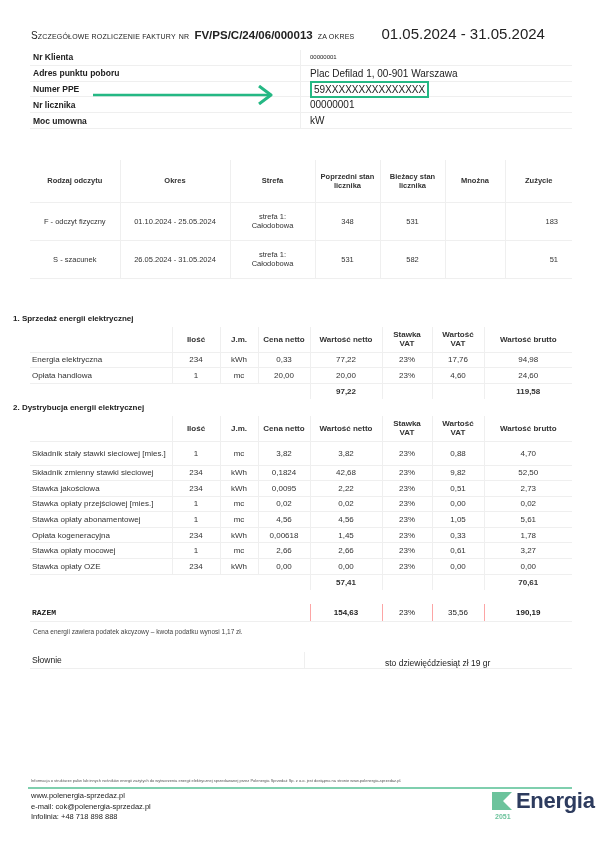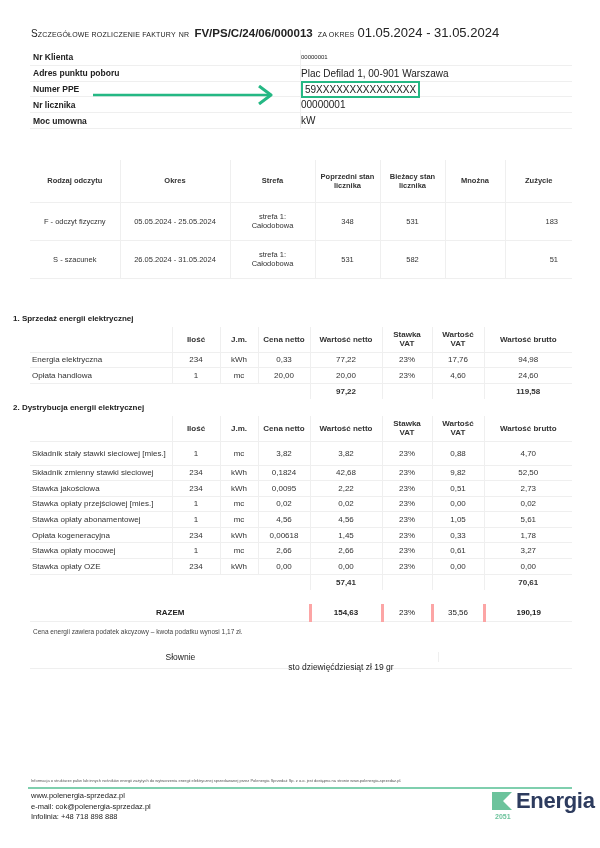--- a/index.html
+++ b/index.html
@@ -4,27 +4,27 @@
 <style>
   * { box-sizing: border-box; margin: 0; padding: 0; }
   html, body { width: 600px; height: 848px; background: #fff; }
   body { font-family: "Liberation Sans", "DejaVu Sans", sans-serif; color: #1a1a1a; position: relative; overflow: hidden; }
   .page { position: absolute; left: 0; top: 0; width: 600px; height: 848px; }
 
   .title { position: absolute; left: 31px; top: 25px; font-size: 11px; white-space: nowrap; color: #222; }
   .title .sc { font-size: 7px; letter-spacing: 0.2px; text-transform: uppercase; }
   .title .sc-first { font-size: 10px; }
   .title .inv { font-size: 11.5px; font-weight: bold; margin: 0 2px; }
-  .title .per { font-size: 13px; }
+  .title .per { font-size: 15px; margin-left: 24px; }
 
   
   .info { position: absolute; left: 30px; top: 50px; width: 542px; }
   .info-row { display: flex; height: 15.8px; border-bottom: 1px solid #efefef; align-items: center; }
   .info-row .lbl { width: 270px; font-size: 8.5px; font-weight: bold; padding-left: 3px; color: #222; }
-  .info-row .val { font-size: 10px; padding-left: 0; border-left: 1px solid #efefef; height: 100%; display: flex; align-items: center; color: #222; }
+  .info-row .val { font-size: 10px; padding-left: 9px; border-left: 1px solid #efefef; height: 100%; display: flex; align-items: center; color: #222; }
   .info-row .val.small { font-size: 6px; }
   .ppe-box { border: 2px solid #25b884; padding: 0 2px; line-height: 13px; }
   .arrow { position: absolute; left: 93px; top: 85px; }
 
   
   .readings { position: absolute; left: 30px; top: 160px; width: 542px; border-collapse: collapse; font-size: 7.5px; color: #333; }
   .readings th { font-weight: bold; height: 42px; text-align: center; border-right: 1px solid #efefef; border-bottom: 1px solid #efefef; line-height: 9px; }
   .readings td { height: 38px; text-align: center; border-right: 1px solid #efefef; border-bottom: 1px solid #efefef; line-height: 9px; }
   .readings th:last-child, .readings td:last-child { border-right: none; }
 
@@ -33,26 +33,26 @@
   .cost { position: absolute; left: 30px; width: 542px; border-collapse: collapse; font-size: 8px; color: #333; table-layout: fixed; }
   .cost th { font-weight: bold; line-height: 9px; height: 25px; border-left: 1px solid #efefef; border-bottom: 1px solid #efefef; }
   .cost th:first-child { border-left: none; }
   .cost td { text-align: center; height: 15.6px; border-left: 1px solid #efefef; border-bottom: 1px solid #efefef; line-height: 9px; }
   .cost td:first-child { text-align: left; border-left: none; padding-left: 2px; }
   .cost tr.tall td { height: 24px; margin-top: 20px; }
   .cost tr.sum td { font-weight: bold; border-bottom: none; }
   .cost tr.sum td.empty { border-left: none; }
 
   .razem { position: absolute; left: 30px; top: 604px; width: 542px; border-collapse: collapse; font-size: 8px; table-layout: fixed; color: #222; }
-  .razem td { height: 17px; text-align: center; border-left: 3px solid #fca5a5; border-bottom: 1px solid #efefef; }
-  .razem td:first-child { text-align: center; border-left: none; padding-left: 2px; font-weight: bold; }
+  .razem td { height: 17px; text-align: center; border-left: 1px solid #fca5a5; border-bottom: 1px solid #efefef; }
+  .razem td:first-child { text-align: left; border-left: none; padding-left: 2px; font-weight: bold; font-family: Liberation Mono, monospace; }
   .razem td.b { font-weight: bold; }
 
   .note { position: absolute; left: 33px; top: 628px; font-size: 6.5px; color: #444; }
-  .slownie { position: absolute; left: 30px; top: 652px; width: 542px; height: 17px; display: flex; align-items: center; border-bottom: 1px solid #efefef; font-size: 8.5px; color: #222; flex-direction: column; }
+  .slownie { position: absolute; left: 30px; top: 652px; width: 542px; height: 17px; display: flex; align-items: flex-end; border-bottom: 1px solid #efefef; font-size: 8.5px; color: #222; }
   .slownie .l { width: 275px; padding-left: 2px; border-right: 1px solid #efefef; height: 100%; display: flex; align-items: center; }
   .slownie .r { padding-left: 80px; }
 
   .footer-info { position: absolute; left: 31px; top: 778px; font-size: 4px; color: #555; white-space: nowrap; }
   .footer-line { position: absolute; left: 28px; top: 787px; width: 544px; height: 1.5px; background: #7fcfae; }
   .contact { position: absolute; left: 31px; top: 791px; font-size: 7.5px; font-weight: normal; color: #222; line-height: 10.5px; }
 
   .logo { position: absolute; left: 492px; top: 792px; width: 115px; height: 40px; }
   .logo-mark { position: absolute; left: 0; top: 0; width: 20px; height: 18px; }
   .logo-text { position: absolute; left: 24px; top: -4px; font-size: 22px; font-weight: bold; color: #2d3b5e; letter-spacing: -0.3px; }
@@ -118,21 +118,21 @@
         <th>Strefa</th>
         <th>Poprzedni stan licznika</th>
         <th>Bieżacy stan licznika</th>
         <th>Mnożna</th>
         <th>Zużycie</th>
       </tr>
     </thead>
     <tbody>
       <tr>
         <td>F - odczyt fizyczny</td>
-        <td>05.05.2024 - 25.05.2024</td>
+        <td>01.10.2024 - 25.05.2024</td>
         <td><span>strefa 1:</span><br><span>Całodobowa</span></td>
         <td>348</td>
         <td>531</td>
         <td></td>
         <td style="text-align:right;padding-right:14px">183</td>
       </tr>
       <tr>
         <td>S - szacunek</td>
         <td>26.05.2024 - 31.05.2024</td>
         <td><span>strefa 1:</span><br><span>Całodobowa</span></td>

